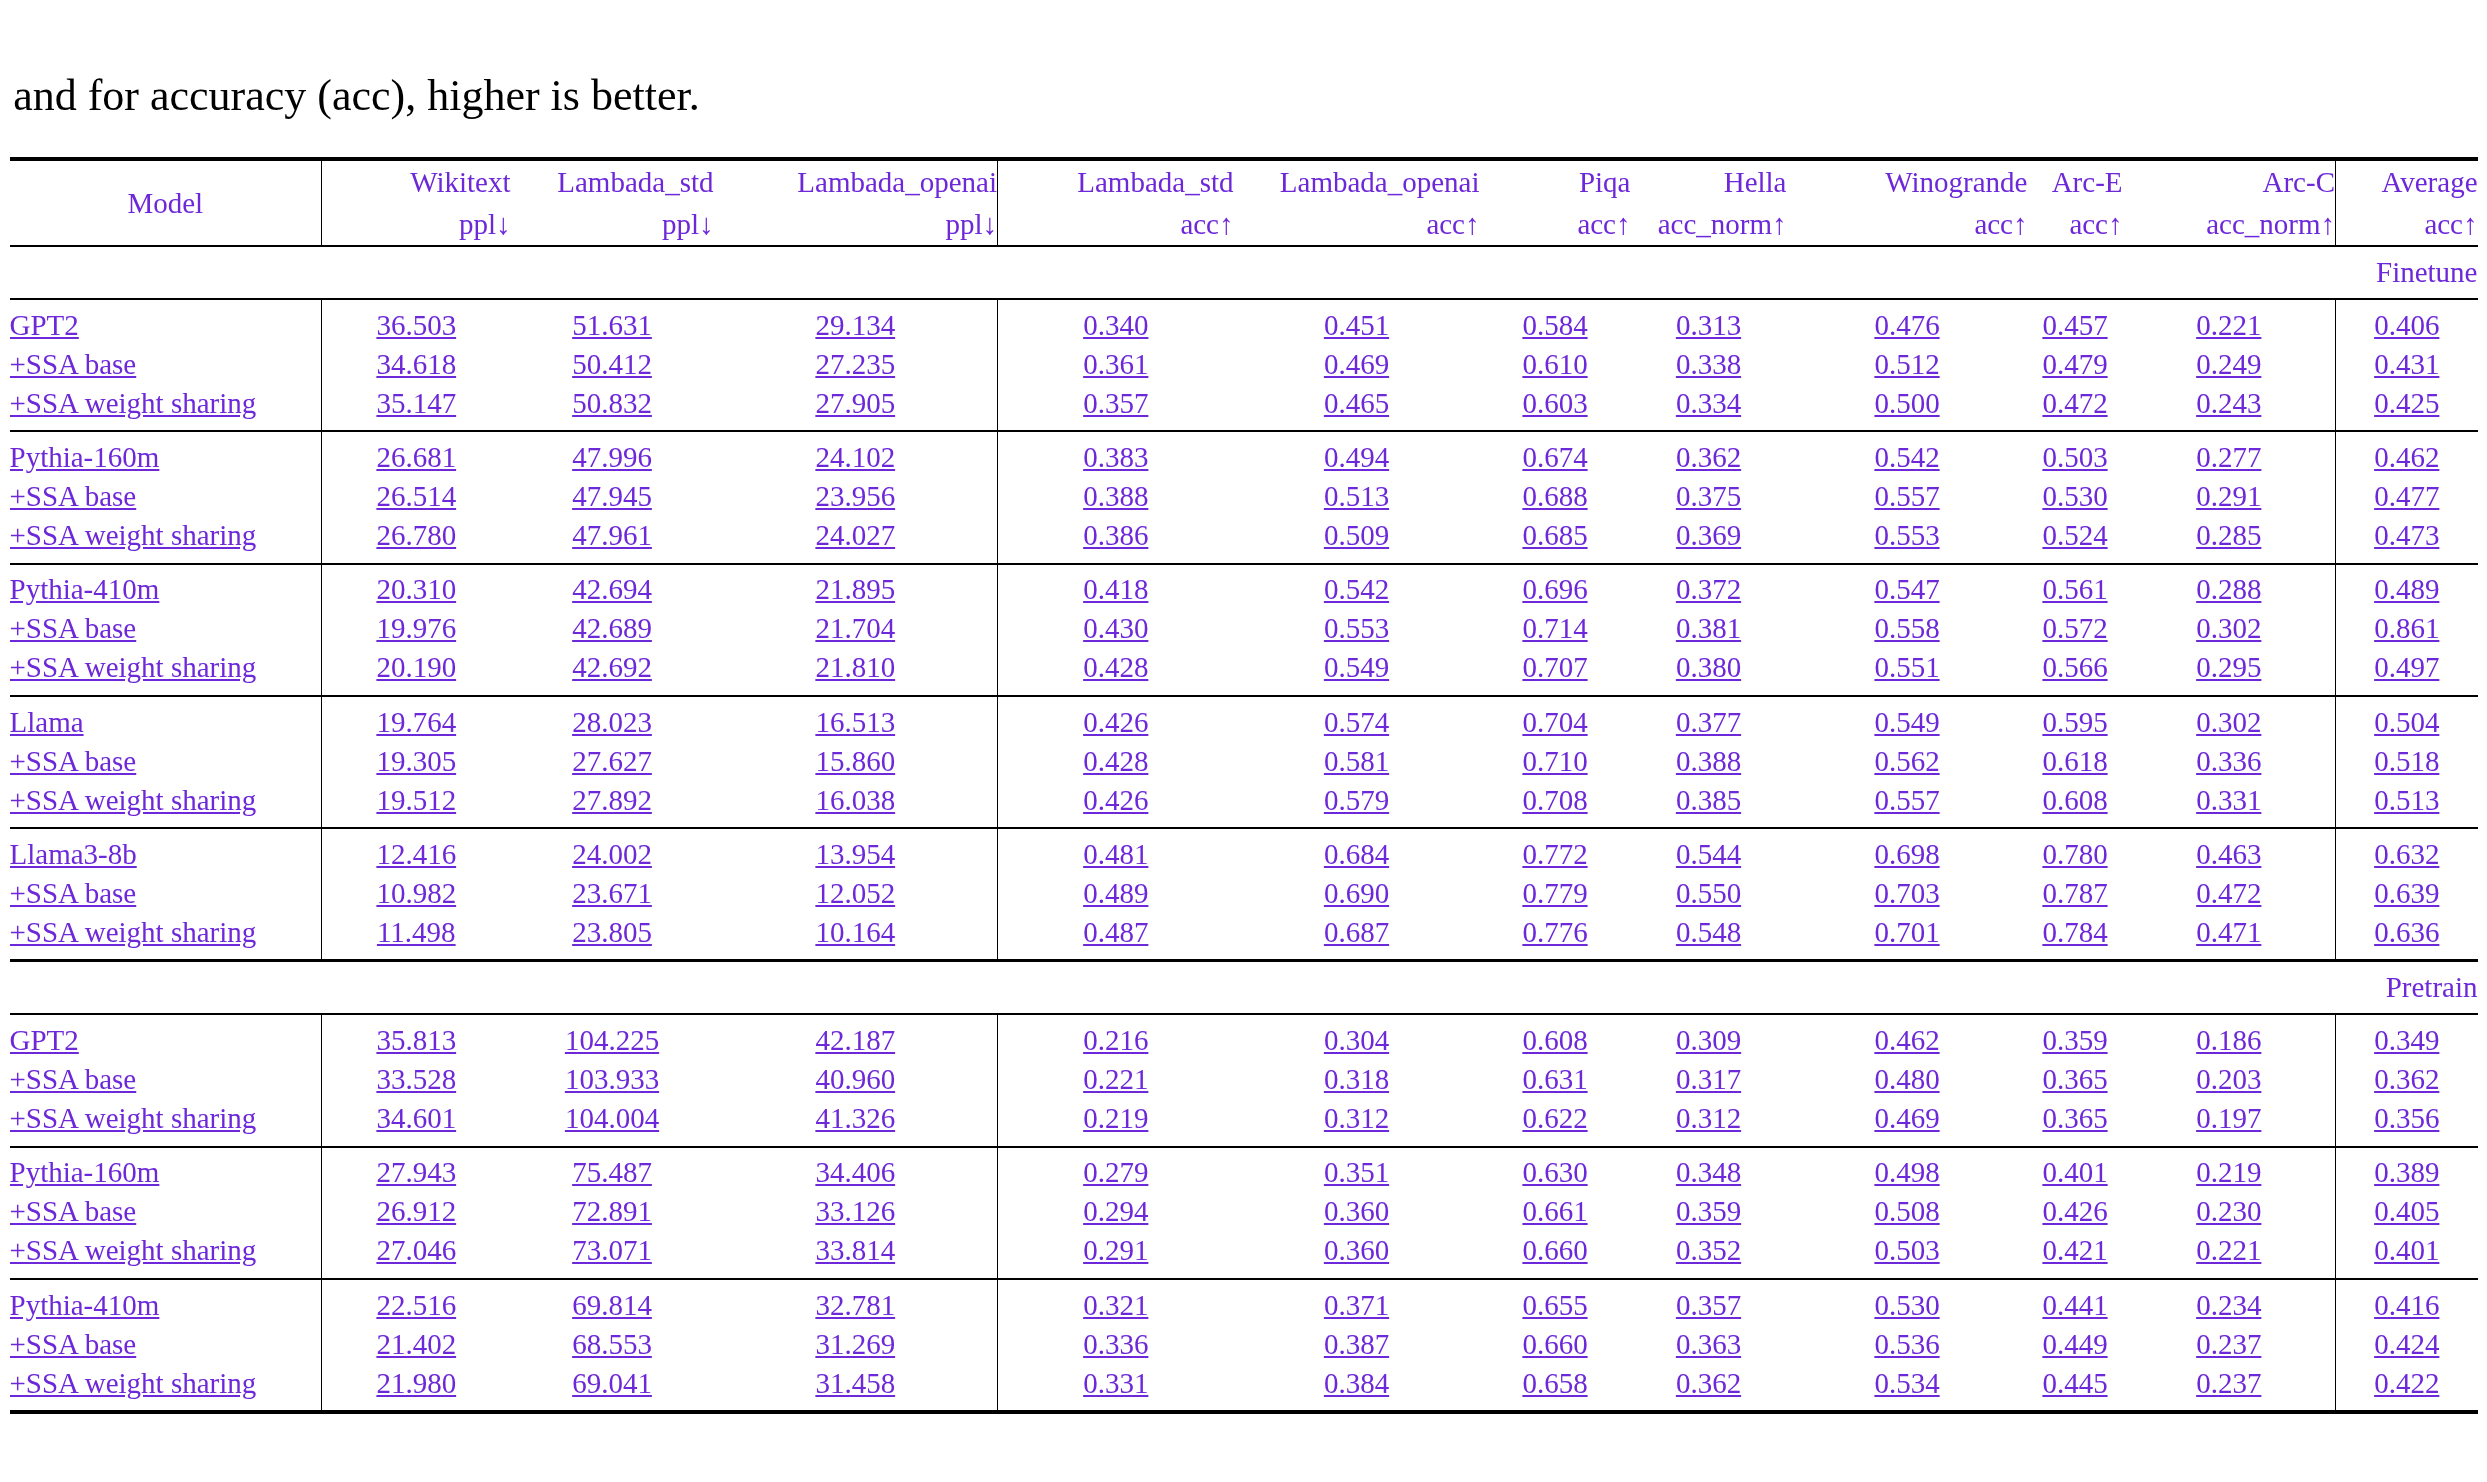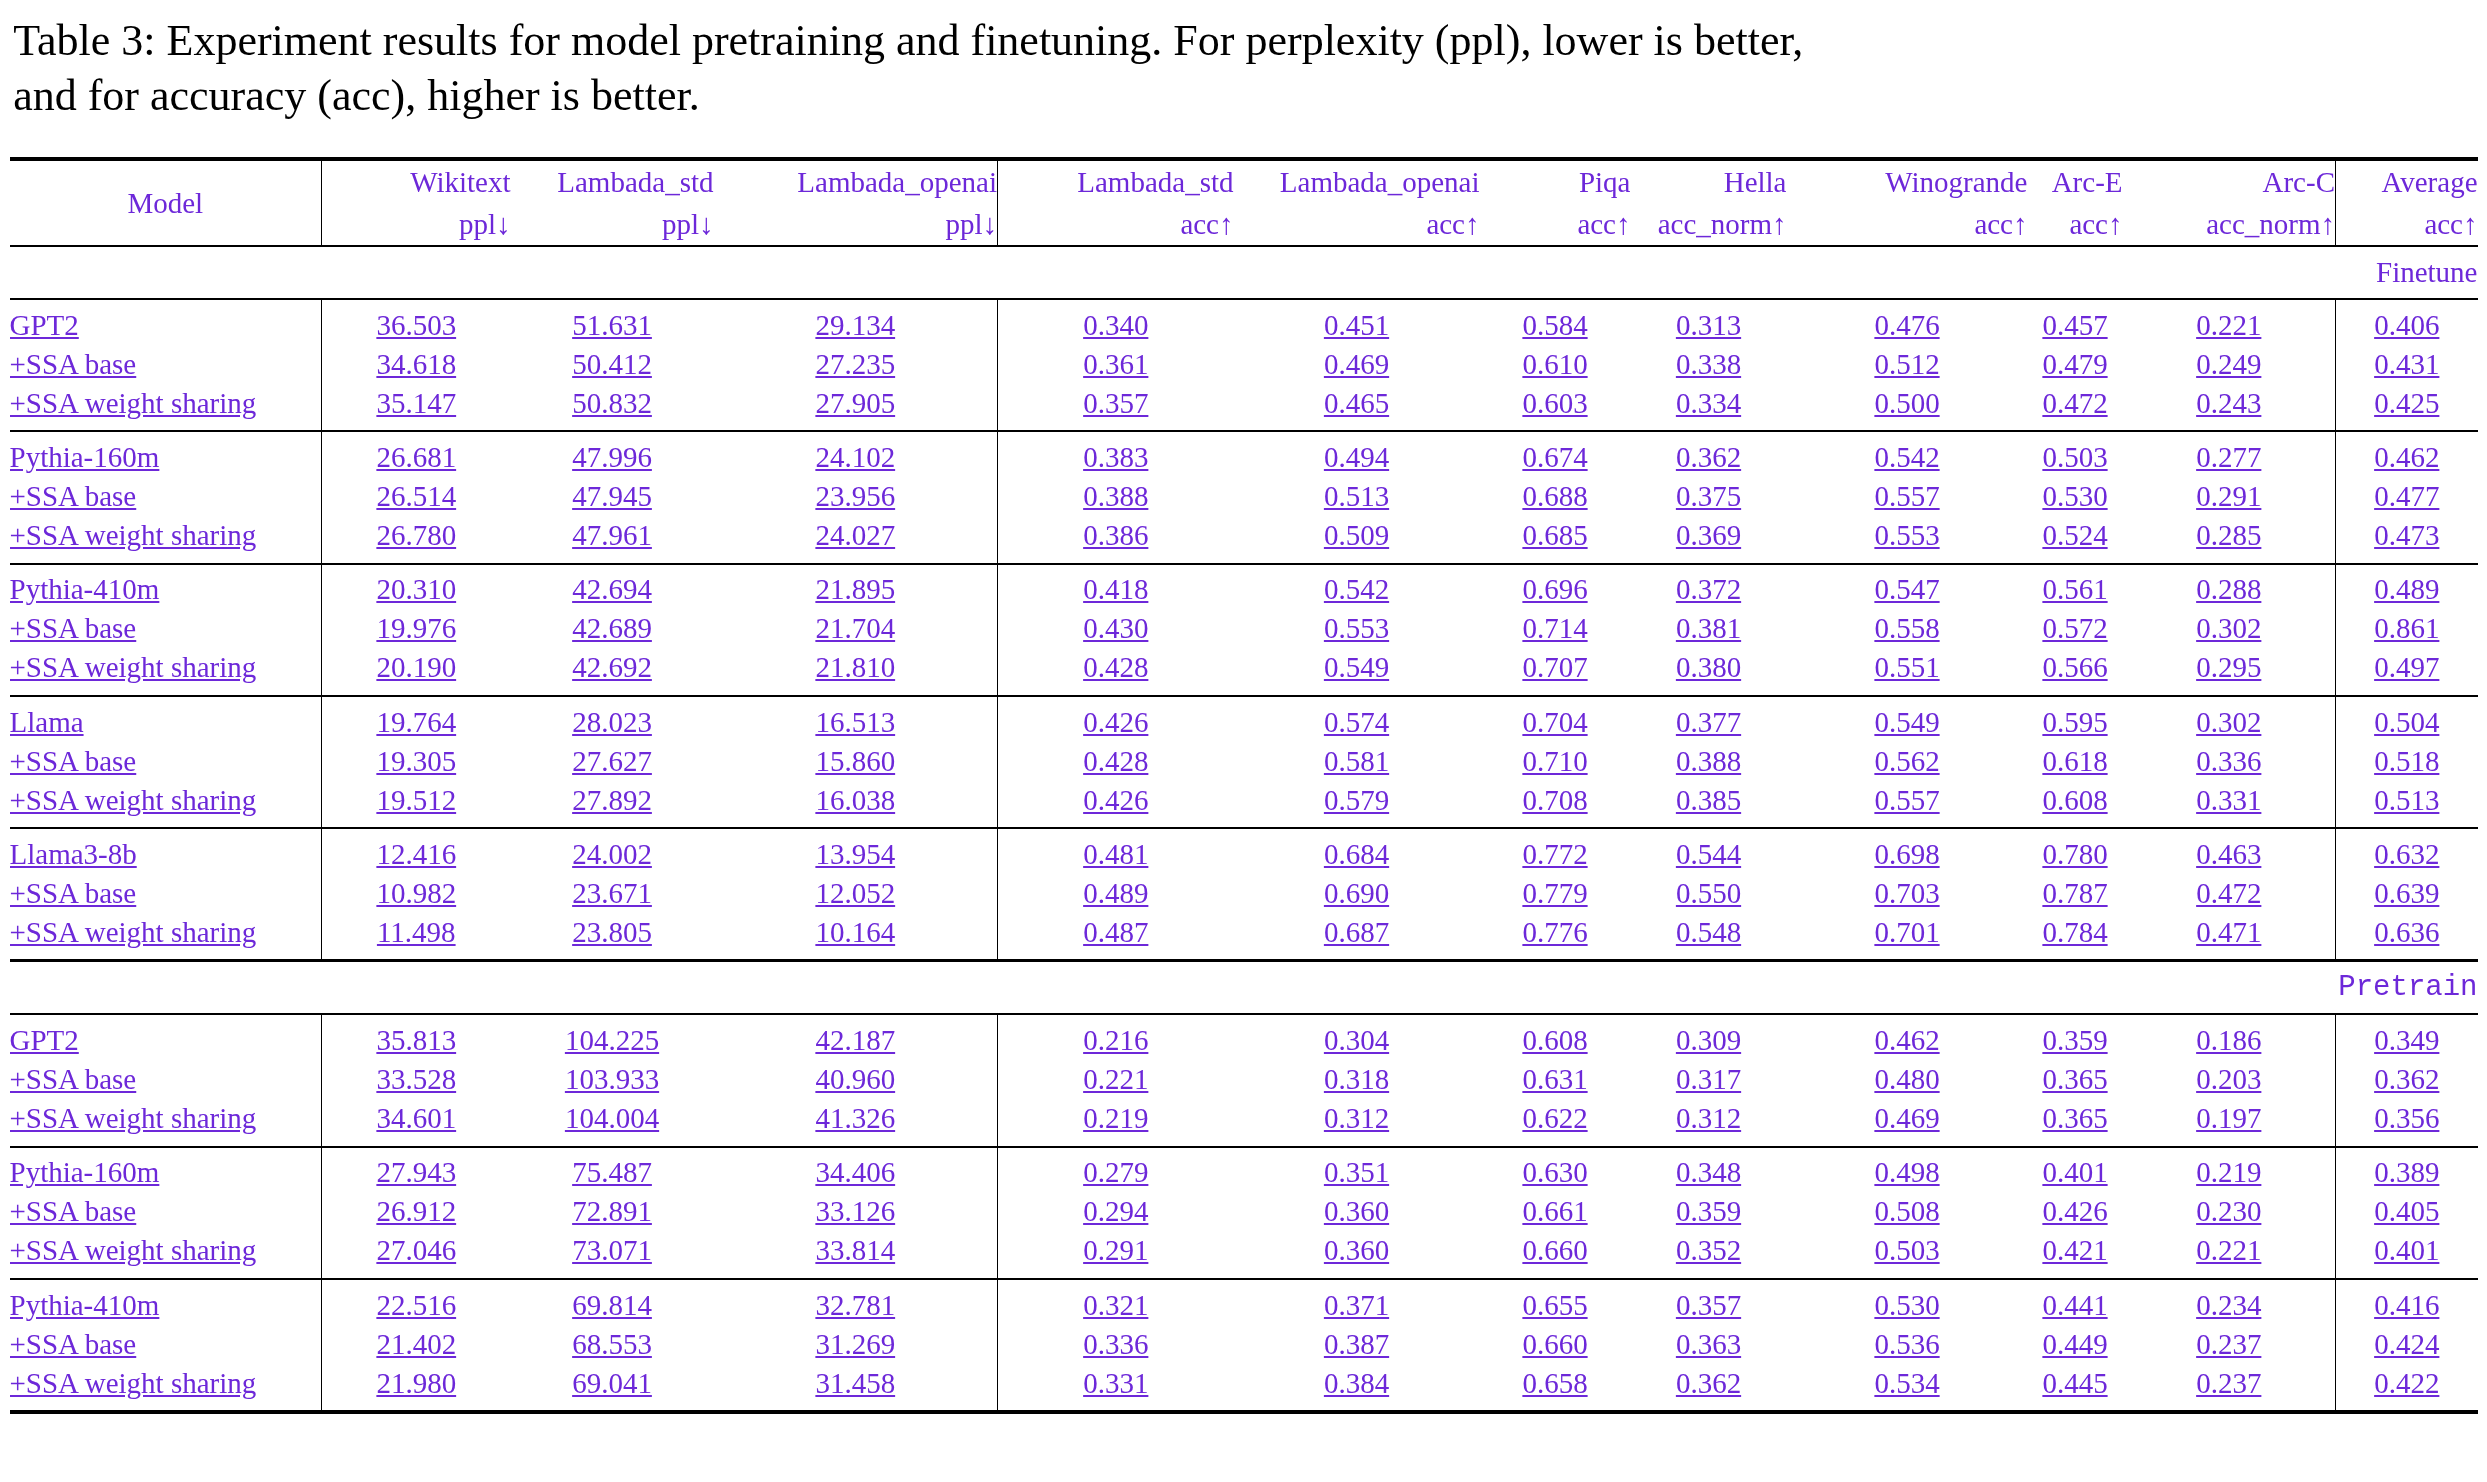--- a/index.html
+++ b/index.html
@@ -20,36 +20,36 @@
   table.results th,table.results td{
     margin:0;padding:0;font-weight:normal;vertical-align:middle;
     white-space:nowrap;overflow:hidden;
   }
   thead{border-bottom:2.8px solid #000;}
   thead th{padding:13.2px 0 11.3px 0;}
   thead th div{line-height:42px;text-align:right;}
   thead th.model-col div{text-align:center;}
   tbody.sec{border-bottom:2.8px solid #000;}
   tbody.sec td{height:51px;text-align:right;}
-  tbody.sec.sec-break{border-top:3.8px solid #000;font-family:Liberation Mono, monospace;}
+  tbody.sec.sec-break{border-top:3.8px solid #000;}
   tbody.grp{border-bottom:2.8px solid #000;text-decoration:underline;}
   tbody.grp.grp-endsec{border-bottom:0;}
   tbody.grp td{line-height:39px;}
   tr.rfirst td{padding-top:5.7px;}
   tr.rlast td{padding-bottom:7.6px;}
   td.model{text-align:left;padding-left:15px;}
   td.num{text-align:center;}
   .bR{border-right:1.9px solid #000;}
 </style>
 </head>
 <body>
 
 <div class="page">
   <div class="caption">
-    <span>Table 3: Experiment results for model pretraining and finetuning. For perplexity (ppl), lower is better,</span><br>
+    <br>
     <span>and for accuracy (acc), higher is better.</span>
   </div>
   <table class="results">
     <colgroup>
         <col style="width: 312px;">
         <col style="width: 189px;">
         <col style="width: 203px;">
         <col style="width: 284px;">
         <col style="width: 236px;">
         <col style="width: 246px;">

